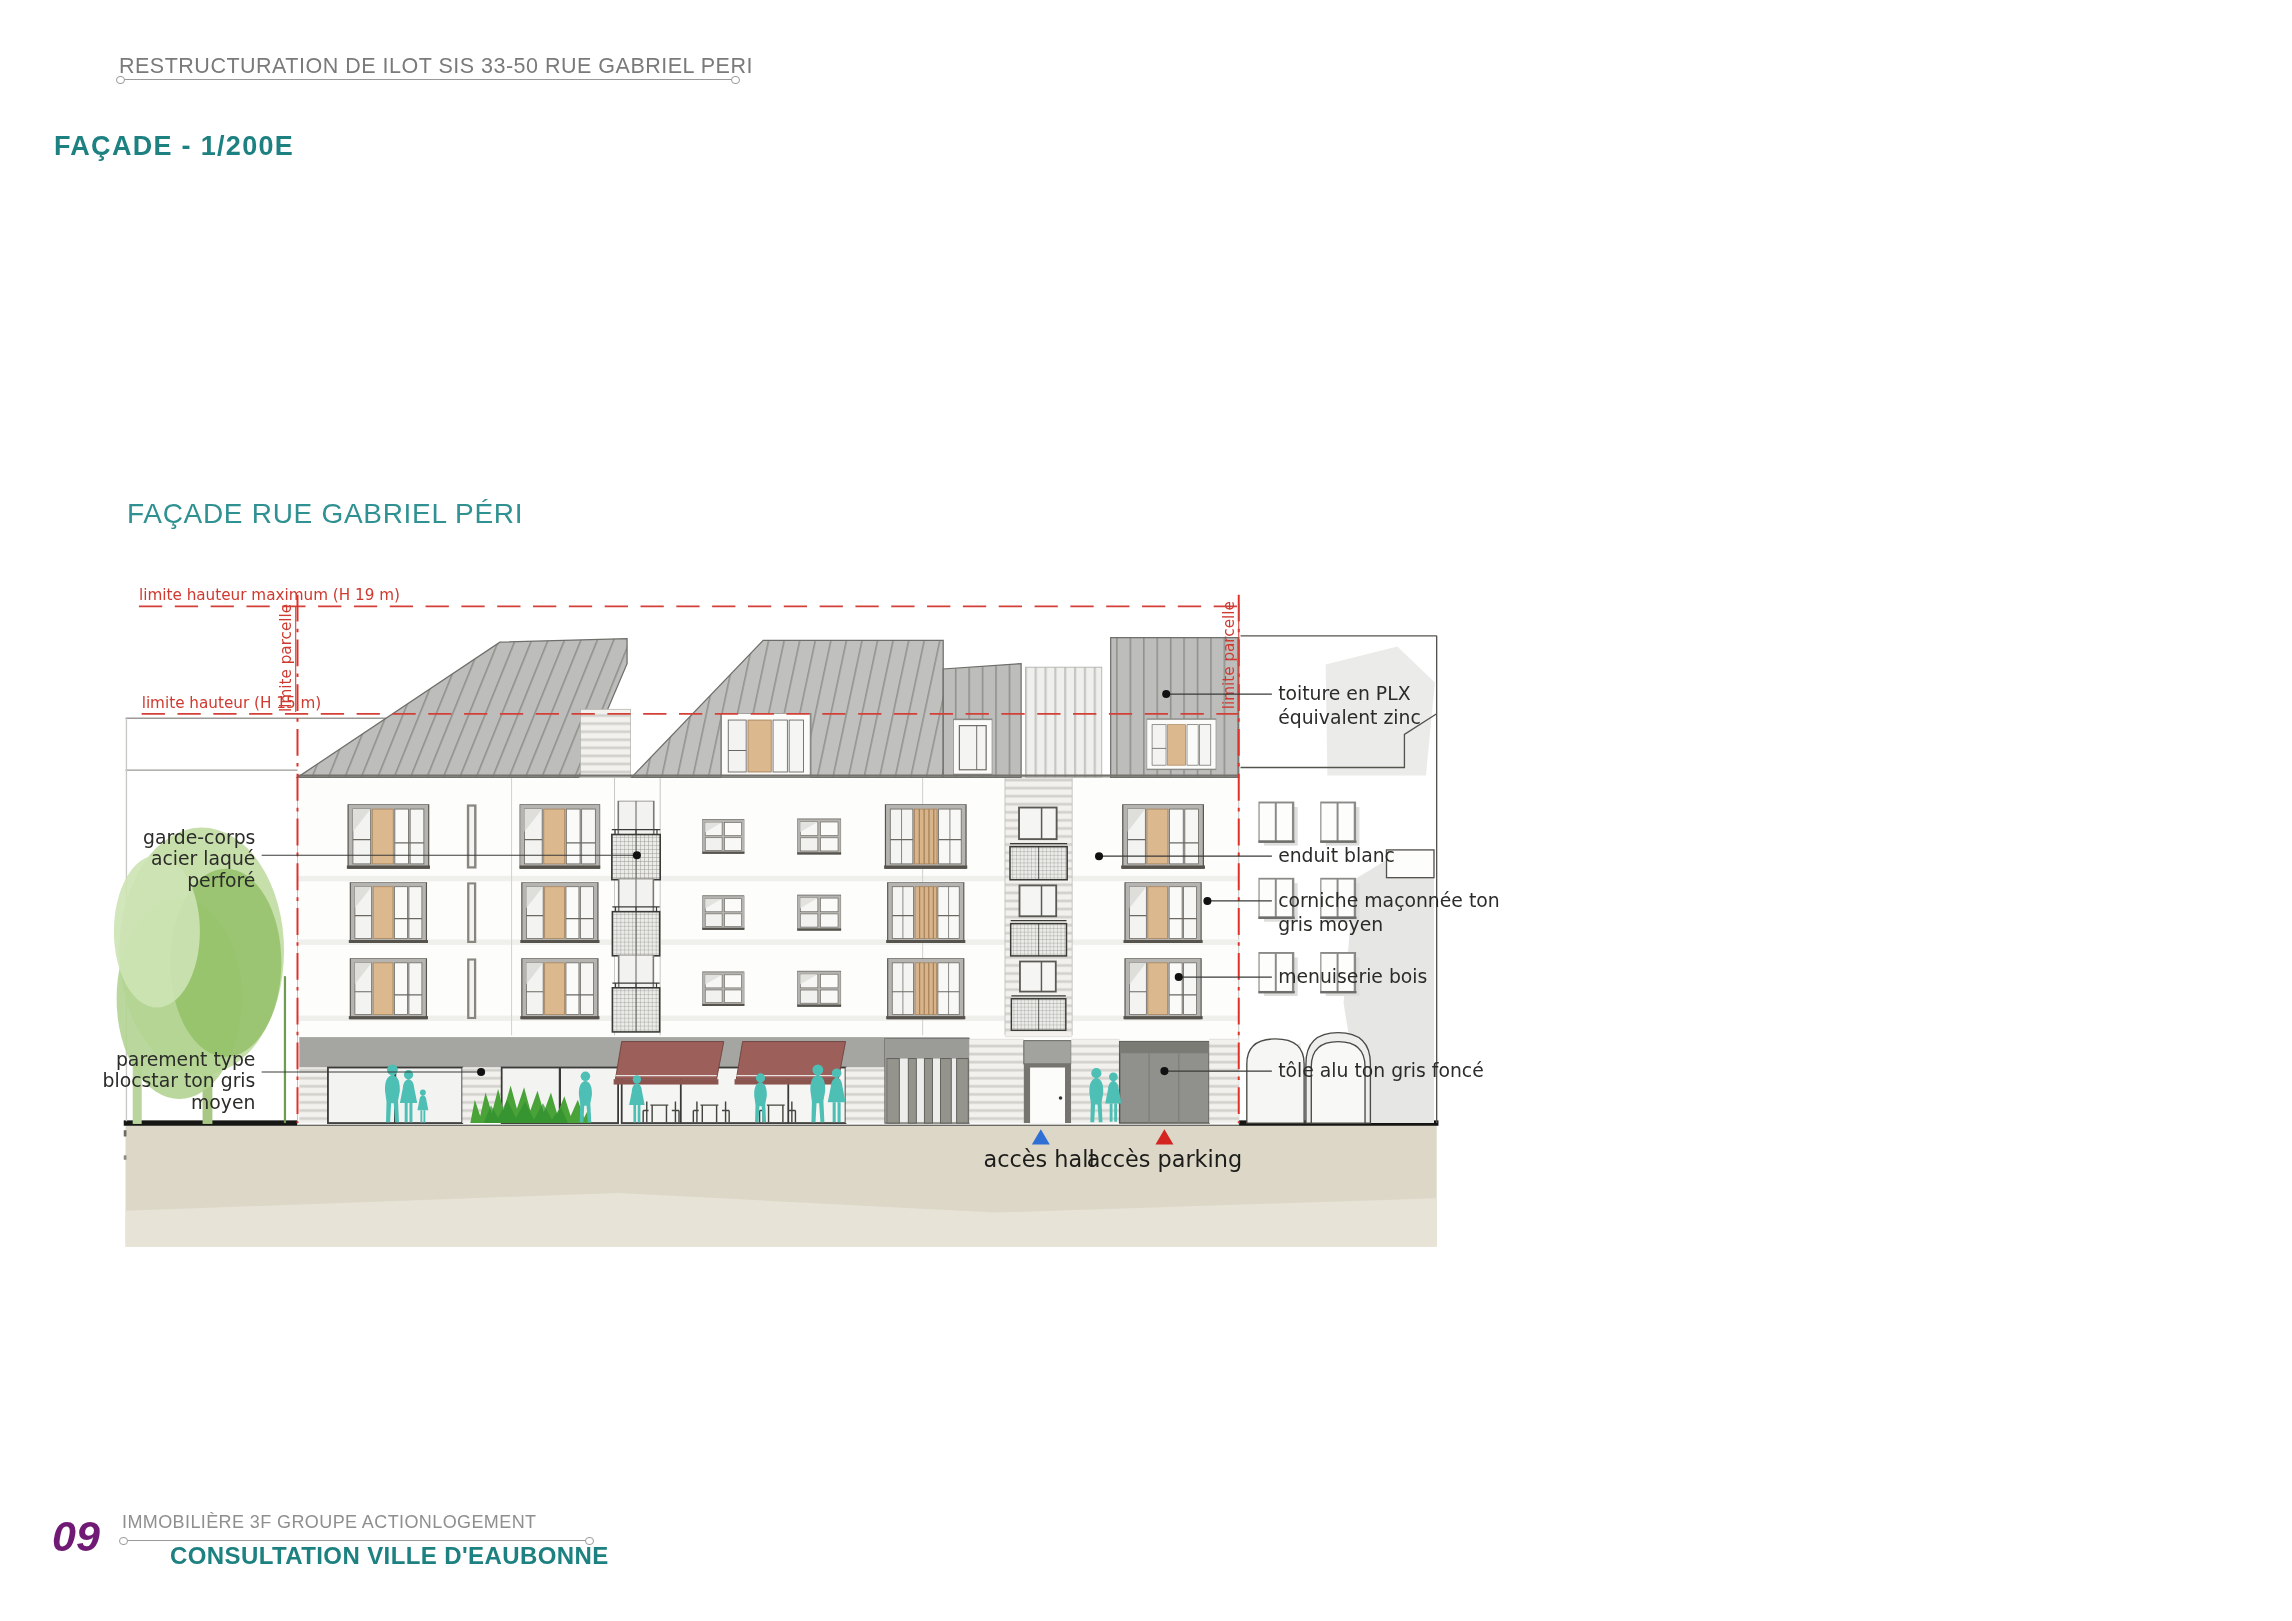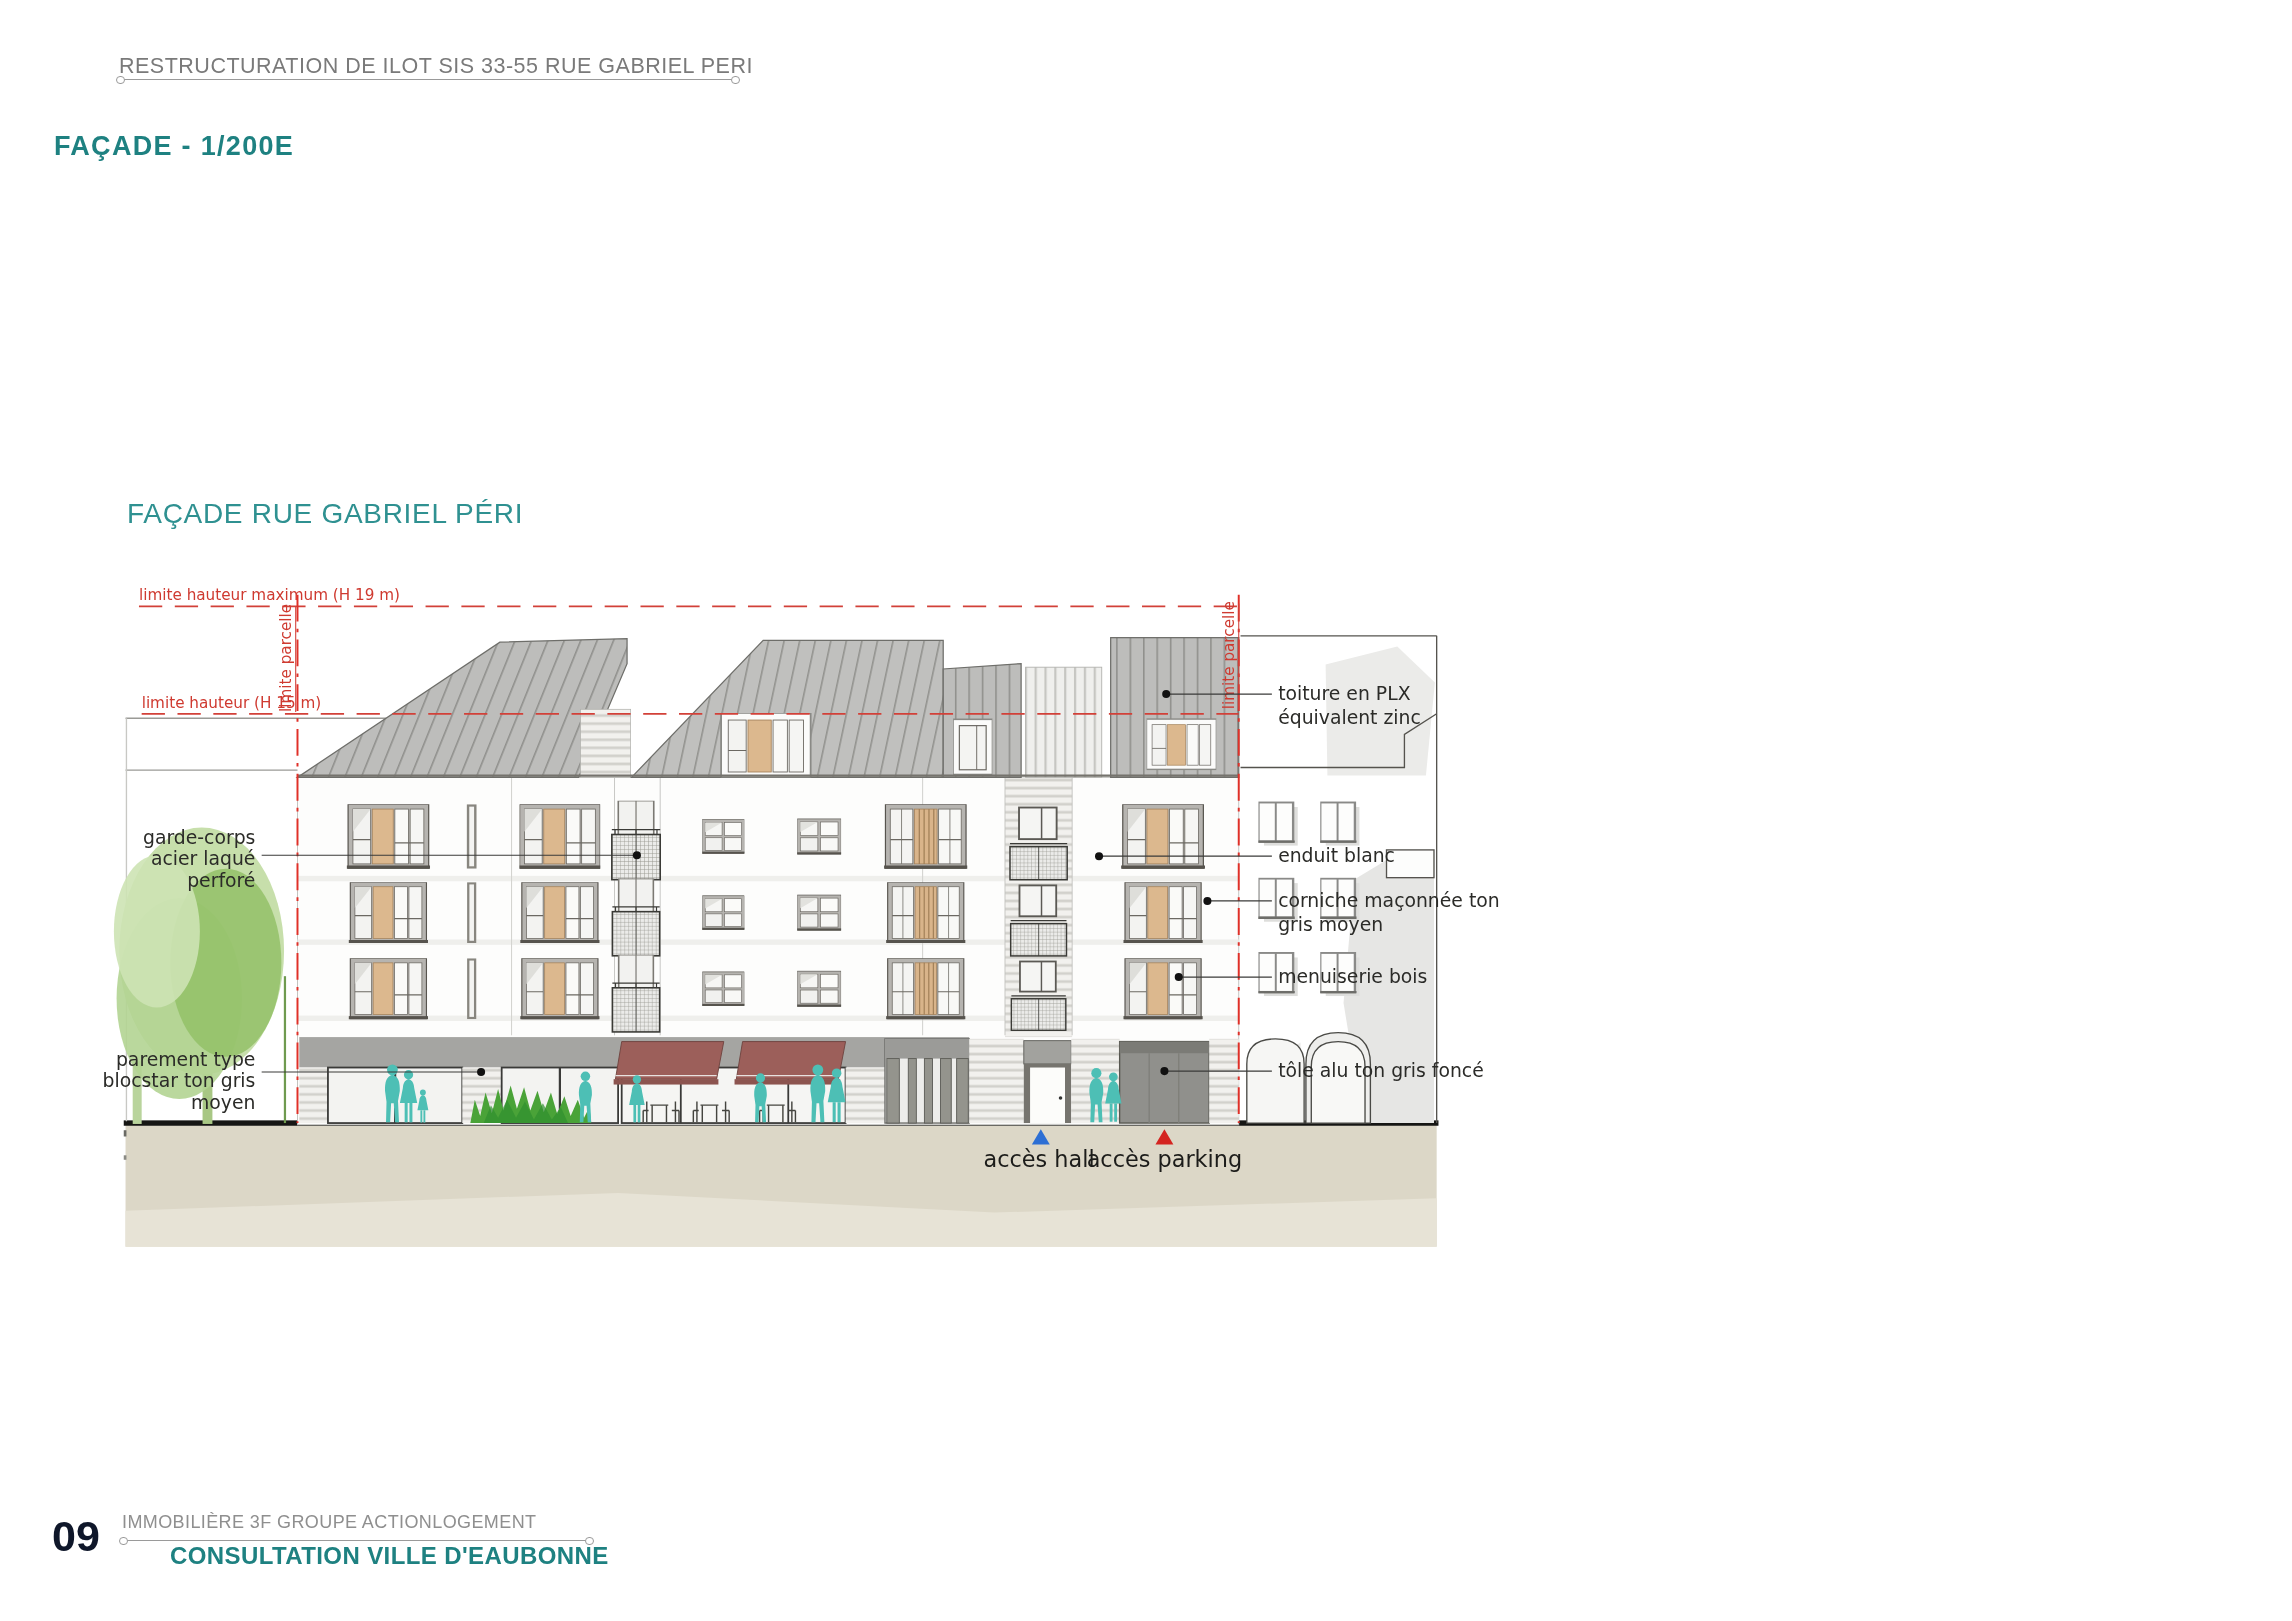--- a/index.html
+++ b/index.html
@@ -5,34 +5,34 @@
   html,body{margin:0;padding:0;background:#ffffff;}
   #sheet{position:relative;width:2293px;height:1621px;background:#ffffff;overflow:hidden;
          font-family:"Liberation Sans",sans-serif;}
   .abs{position:absolute;}
   .project-title{left:119px;top:54px;font-size:21.5px;color:#7a7a7a;letter-spacing:0.5px;white-space:nowrap;}
   .rule{border-top:1.3px solid #9a9a9a;}
   .rule .dot{position:absolute;width:6.3px;height:6.3px;border:1.1px solid #9a9a9a;border-radius:50%;background:#fff;top:-4.5px;}
   .rule .dot.l{left:-2.7px;} .rule .dot.r{right:-2.7px;}
   .view-title{left:54px;top:131px;font-size:27px;font-weight:bold;color:#1e8181;letter-spacing:1.3px;white-space:nowrap;}
   .draw-subtitle{left:127px;top:498px;font-size:28px;color:#2f9191;letter-spacing:0.7px;white-space:nowrap;}
-  .footer-num{left:52px;top:1512px;font-size:43px;font-weight:bold;color:#0f172a;}
+  .footer-num{left:52px;top:1512px;font-size:43px;font-weight:bold;color:#701a75;font-style:italic;}
   .footer-org{left:122px;top:1512px;font-size:18px;color:#8f8f8f;letter-spacing:0.4px;white-space:nowrap;}
   .footer-consult{left:122px;top:1542px;font-size:24px;font-weight:bold;color:#1e8181;letter-spacing:0.4px;white-space:nowrap;margin-left:48px;}
   svg text{font-family:"DejaVu Sans","Liberation Sans",sans-serif;}
   .ann{font-size:21px;fill:#2b2b28;}
   .redtxt{font-size:17px;fill:#cf3a30;}
   .acc{font-size:25px;fill:#1c1c1a;}
 </style>
 </head>
 <body>
 
 <div id="sheet">
 
-  <div class="abs project-title">RESTRUCTURATION DE ILOT SIS 33-55 RUE GABRIEL PERI</div>
+  <div class="abs project-title">RESTRUCTURATION DE ILOT SIS 33-50 RUE GABRIEL PERI</div>
   <div class="abs rule" style="left:119px;top:79px;width:618px;">
     <span class="dot l"></span>
     <span class="dot r"></span>
   </div>
   <div class="abs view-title">FAÇADE - 1/200E</div>
   <div class="abs draw-subtitle">FAÇADE RUE GABRIEL PÉRI</div>
 
   <svg class="abs" style="left:0;top:0;" width="2293" height="1621" viewBox="0 0 2560 1810">
     <defs>
       <pattern id="stripes" width="10" height="9" patternUnits="userSpaceOnUse">

